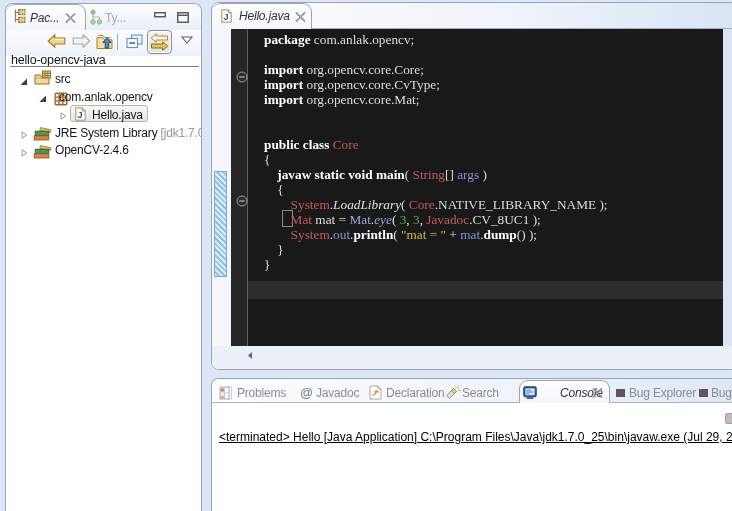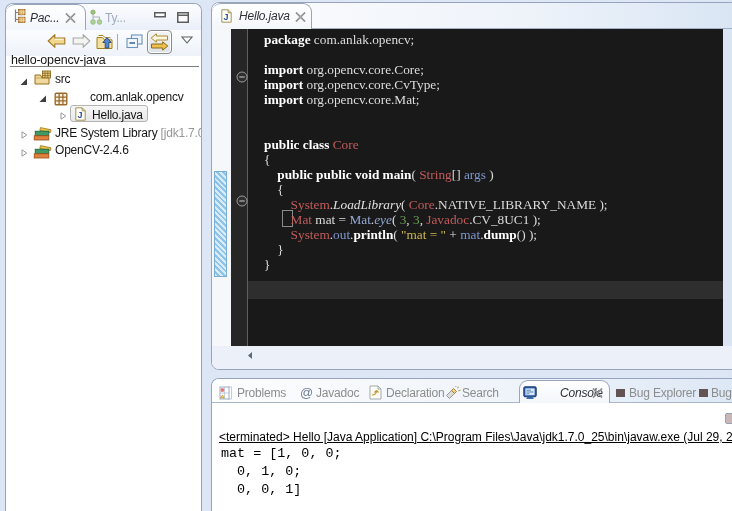--- a/index.html
+++ b/index.html
@@ -98,21 +98,21 @@
   </svg>
   <div class="trtxt" style="left:49px; top:68px;">src</div>
 
   <svg class="ico" style="left:32.5px; top:91px;" width="8" height="8" viewBox="0 0 8 8">
       <path d="M7 0.5 L7 7 L0.5 7 Z" fill="#404040"></path>
     </svg>
   <svg class="ico" style="left:48px; top:87.5px;" width="14" height="14" viewBox="0 0 14 14">
     <rect x="1.2" y="1.2" width="11.6" height="11.6" fill="#fbf2e2" stroke="#9c6a2c" stroke-width="1.4" rx="1"></rect>
     <path d="M5.1 1.2 V12.8 M8.9 1.2 V12.8 M1.2 5.1 H12.8 M1.2 8.9 H12.8" stroke="#9c6a2c" stroke-width="1.3"></path>
   </svg>
-  <div class="trtxt" style="left:84px; top:86px;">com.anlak.opencv</div>
+  <div class="trtxt" style="left:53px; top:86px;">com.anlak.opencv</div>
 
   <div style="position:absolute; left:64px; top:101px; width:78px; height:17px; border:1px solid #b4b4b4; border-radius:3px; background:linear-gradient(#f7f7f7,#e7e7e7);"></div>
   <svg class="ico" style="left:54px; top:108px;" width="7" height="8" viewBox="0 0 7 8">
       <path d="M1 0.8 L5.7 4 L1 7.2 Z" fill="#fefefe" stroke="#9a9a9a" stroke-width="1"></path>
     </svg>
   <svg class="ico" style="left:69px; top:103px;" width="11" height="14" viewBox="0 0 11 14">
     <path d="M0.8 0.8 L7.2 0.8 L10.2 3.8 L10.2 13.2 L0.8 13.2 Z" fill="#fefdf6" stroke="#9a8a48" stroke-width="0.9"></path>
     <path d="M7.2 0.8 L7.2 3.8 L10.2 3.8" fill="none" stroke="#9a8a48" stroke-width="0.9"></path>
     <text x="2.6" y="11" font-family="Liberation Sans" font-weight="bold" font-size="9" fill="#2a52a0">J</text>
   </svg>
@@ -178,21 +178,21 @@
 
     <pre id="code" style="position:absolute; left:52px; top:3px; font-family:Liberation Serif, serif; font-size:13.3px; line-height:15px; color:#dcdcdc;"><span class="kw">package</span> com.anlak.opencv;
 
 <span class="kw">import</span> org.opencv.core.Core;
 <span class="kw">import</span> org.opencv.core.CvType;
 <span class="kw">import</span> org.opencv.core.Mat;
 
 
 <span class="kw">public class</span> <span class="cls">Core</span>
 {
-    <span class="kw">public public void main</span>( <span class="cls">String</span>[] <span class="fld">args</span> )
+    <span class="kw">javaw static void main</span>( <span class="cls">String</span>[] <span class="fld">args</span> )
     {
         <span class="cls">System</span>.<span class="it">LoadLibrary</span>( <span class="cls">Core</span>.NATIVE_LIBRARY_NAME );
         <span class="cls">Mat</span> mat = <span class="mb">Mat</span>.<span class="mbi">eye</span>( <span class="num">3</span>, <span class="num">3</span>, <span class="cls">Javadoc</span>.CV_8UC1 );
         <span class="cls">System</span>.<span class="fld">out</span>.<span class="kw">println</span>( <span class="str">"mat = "</span> + <span class="fld">mat</span>.<span class="kw">dump</span>() );
     }
 }</pre>
 
     <div style="position:absolute; left:511px; top:0; width:15px; height:317px; background:#dbe4f2;"></div>
   </div>
 
@@ -257,16 +257,13 @@
 
   <div style="position:absolute; left:404px; top:10px; width:9px; height:8px; background:#635353;"></div>
   <span class="tabgrey" style="position:absolute; left:417px; top:7px;">Bug Explorer</span>
   <div style="position:absolute; left:487px; top:10px; width:9px; height:8px; background:#635353;"></div>
   <span class="tabgrey" style="position:absolute; left:499px; top:7px;">Bug</span>
 
   <div style="position:absolute; left:513px; top:34px; width:16px; height:11px; border:1px solid #98a2b2; border-radius:2px; background:#c9b6b6;"></div>
 
   <div style="position:absolute; left:7px; top:51px; font-size:12px; color:#000; text-decoration:underline; white-space:nowrap;">&lt;terminated&gt; Hello [Java Application] C:\Program Files\Java\jdk1.7.0_25\bin\javaw.exe (Jul 29, 20</div>
 
-  <pre style="position:absolute; left:9px; top:66px; font-family:'Liberation Mono',monospace; font-size:13.4px; line-height:18.2px; color:#000;">mat = [1, 0, 0;
-  0, 1, 0;
-  0, 0, 1]</pre>
 </div>
 
 </body></html>

